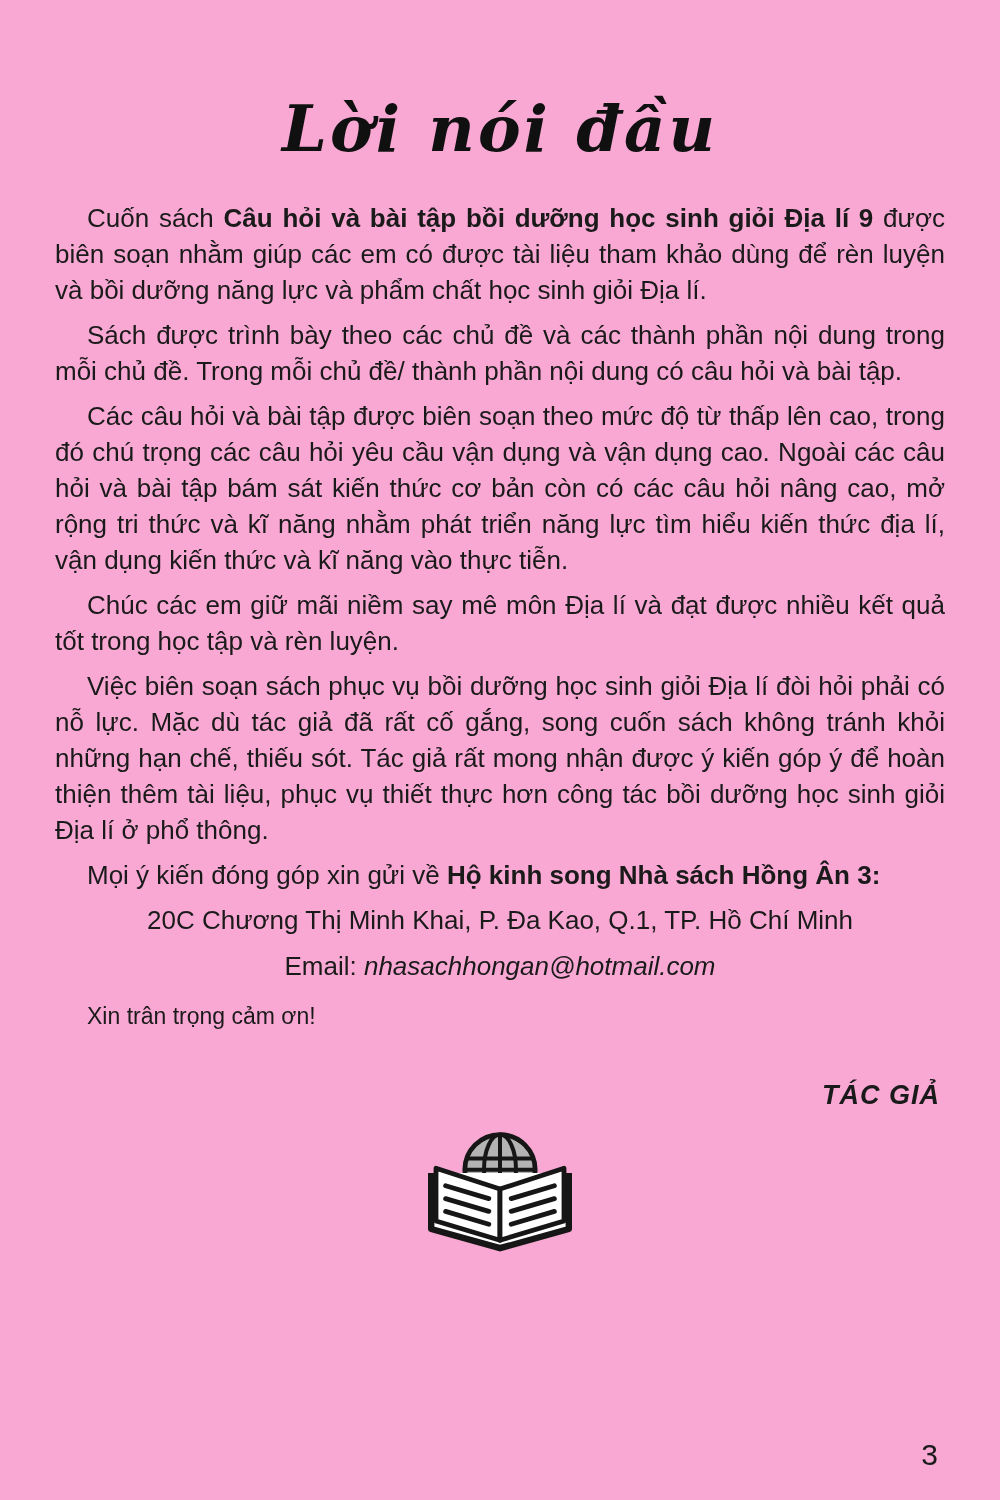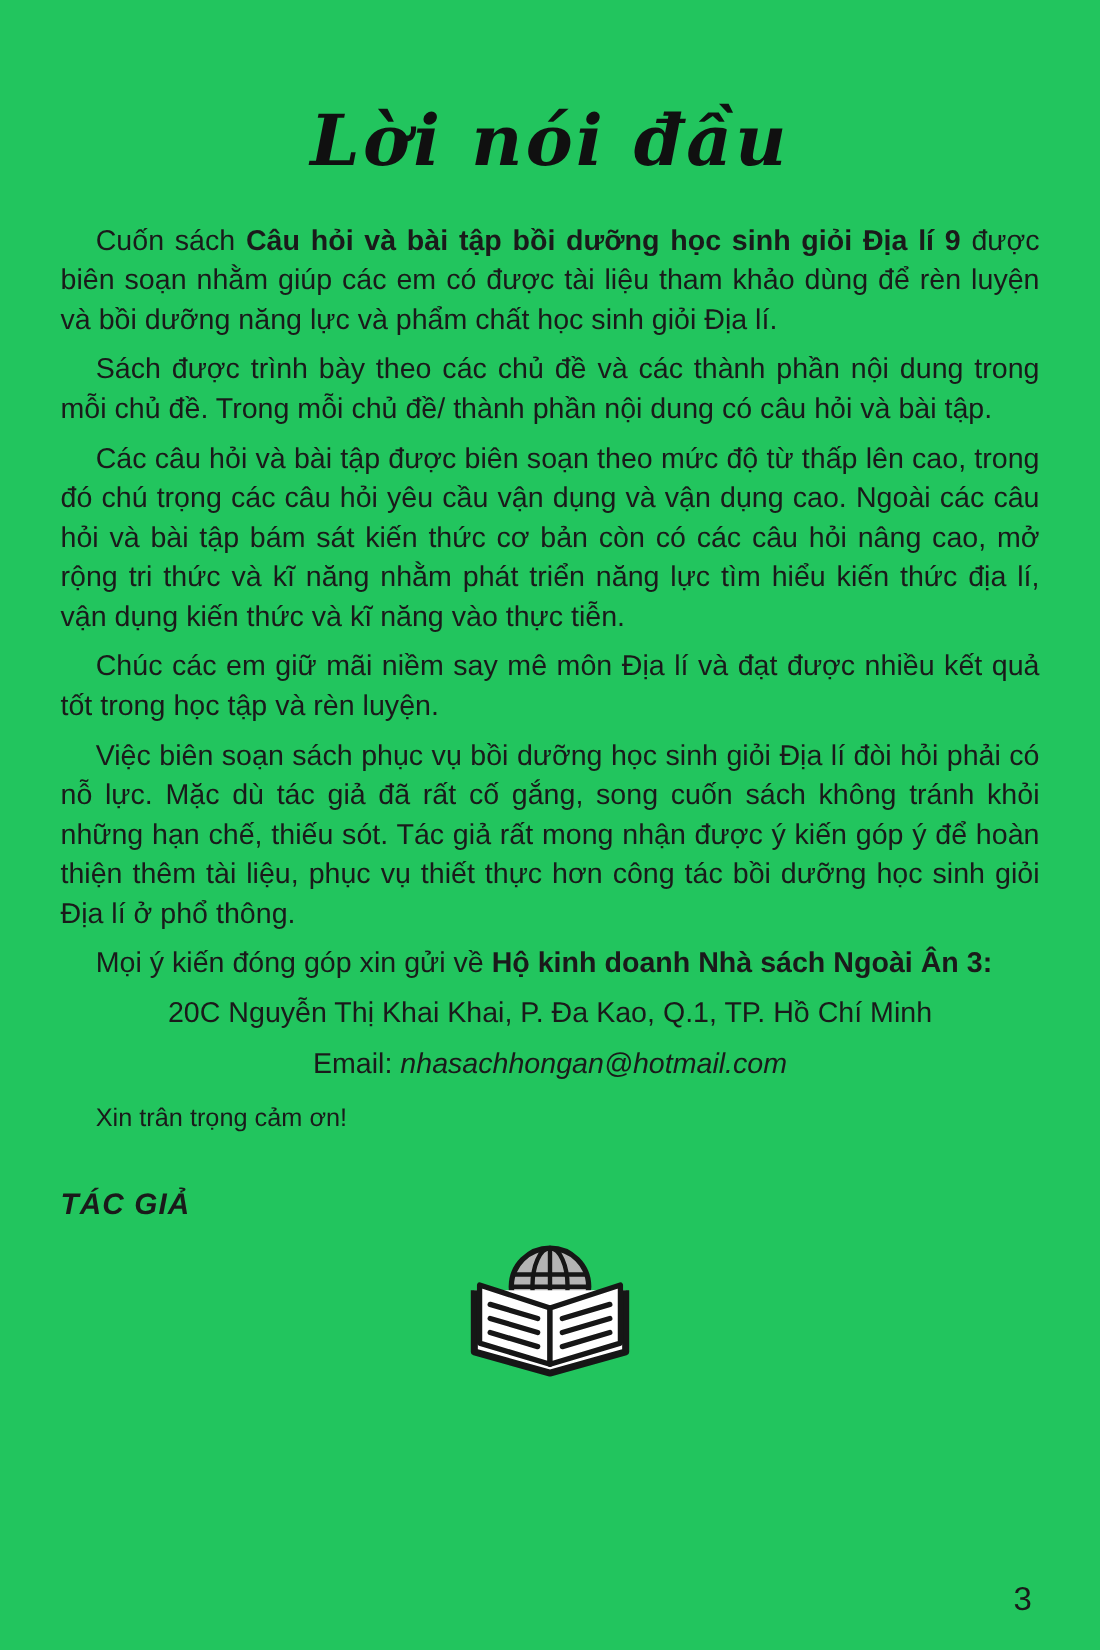--- a/index.html
+++ b/index.html
@@ -5,21 +5,21 @@
   html, body {
     margin: 0;
     padding: 0;
     background: #e9e9e9;
   }
   .page {
     position: relative;
     width: 1000px;
     height: 1500px;
     margin: 0 auto;
-    background: #22c55e;
+    background: #f9a8d4;
     color: #1a1a1a;
     font-family: "Liberation Sans", sans-serif;
     overflow: hidden;
     box-sizing: border-box;
     padding: 92px 55px 0 55px;
   }
   .script-title {
     text-align: center;
     font-family: "DejaVu Serif", serif;
     font-style: italic;
@@ -59,21 +59,21 @@
   .closing {
     font-size: 23px;
     line-height: 36px;
     text-indent: 32px;
     margin: 14px 0 0 0;
   }
   .author-sign {
     font-size: 27px;
     font-weight: bold;
     font-style: italic;
-    text-align: left;
+    text-align: right;
     margin: 46px 5px 0 0;
     letter-spacing: 1px;
   }
   .logo-wrap {
     margin-top: 14px;
     text-align: center;
   }
   .page-number {
     position: absolute;
     right: 62px;
@@ -96,25 +96,25 @@
 
 
     <p>Sách được trình bày theo các chủ đề và các thành phần nội dung trong mỗi chủ đề. Trong mỗi chủ đề/ thành phần nội dung có câu hỏi và bài tập.</p>
 
     <p>Các câu hỏi và bài tập được biên soạn theo mức độ từ thấp lên cao, trong đó chú trọng các câu hỏi yêu cầu vận dụng và vận dụng cao. Ngoài các câu hỏi và bài tập bám sát kiến thức cơ bản còn có các câu hỏi nâng cao, mở rộng tri thức và kĩ năng nhằm phát triển năng lực tìm hiểu kiến thức địa lí, vận dụng kiến thức và kĩ năng vào thực tiễn.</p>
 
     <p>Chúc các em giữ mãi niềm say mê môn Địa lí và đạt được nhiều kết quả tốt trong học tập và rèn luyện.</p>
 
     <p>Việc biên soạn sách phục vụ bồi dưỡng học sinh giỏi Địa lí đòi hỏi phải có nỗ lực. Mặc dù tác giả đã rất cố gắng, song cuốn sách không tránh khỏi những hạn chế, thiếu sót. Tác giả rất mong nhận được ý kiến góp ý để hoàn thiện thêm tài liệu, phục vụ thiết thực hơn công tác bồi dưỡng học sinh giỏi Địa lí ở phổ thông.</p>
 
-    <p><span>Mọi ý kiến đóng góp xin gửi về </span><span class="org-name">Hộ kinh doanh Nhà sách Ngoài Ân 3:</span></p>
+    <p><span>Mọi ý kiến đóng góp xin gửi về </span><span class="org-name">Hộ kinh song Nhà sách Hồng Ân 3:</span></p>
 
   </div>
 
-  <div class="centered-line">20C Nguyễn Thị Khai Khai, P. Đa Kao, Q.1, TP. Hồ Chí Minh</div>
+  <div class="centered-line">20C Chương Thị Minh Khai, P. Đa Kao, Q.1, TP. Hồ Chí Minh</div>
 
   <div class="centered-line"><span>Email: </span><span class="email-addr">nhasachhongan@hotmail.com</span></div>
 
   <p class="closing">Xin trân trọng cảm ơn!</p>
 
   <div class="author-sign">TÁC GIẢ</div>
 
   <div class="logo-wrap">
     <span>
       <svg width="176" height="128" viewBox="0 0 220 160" xmlns="http://www.w3.org/2000/svg" aria-hidden="true">

